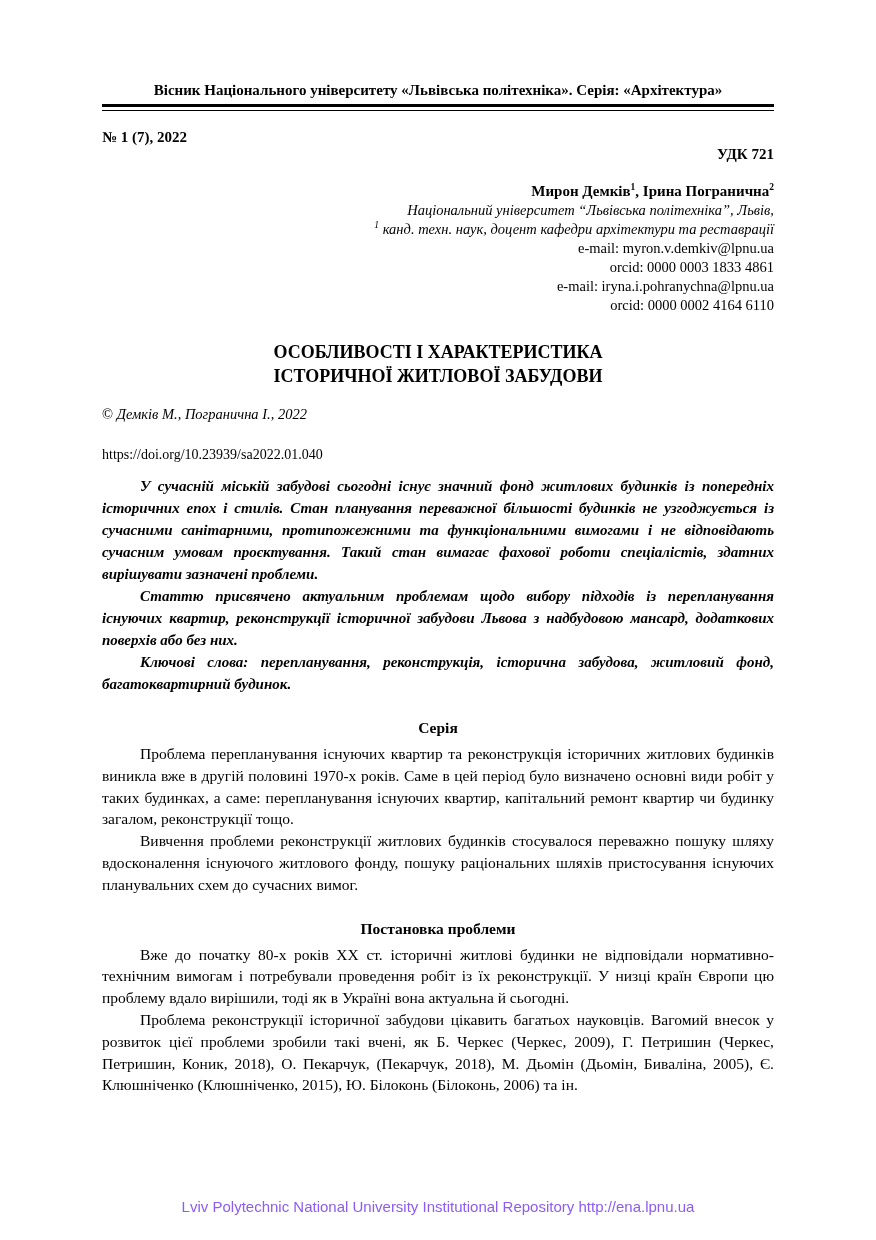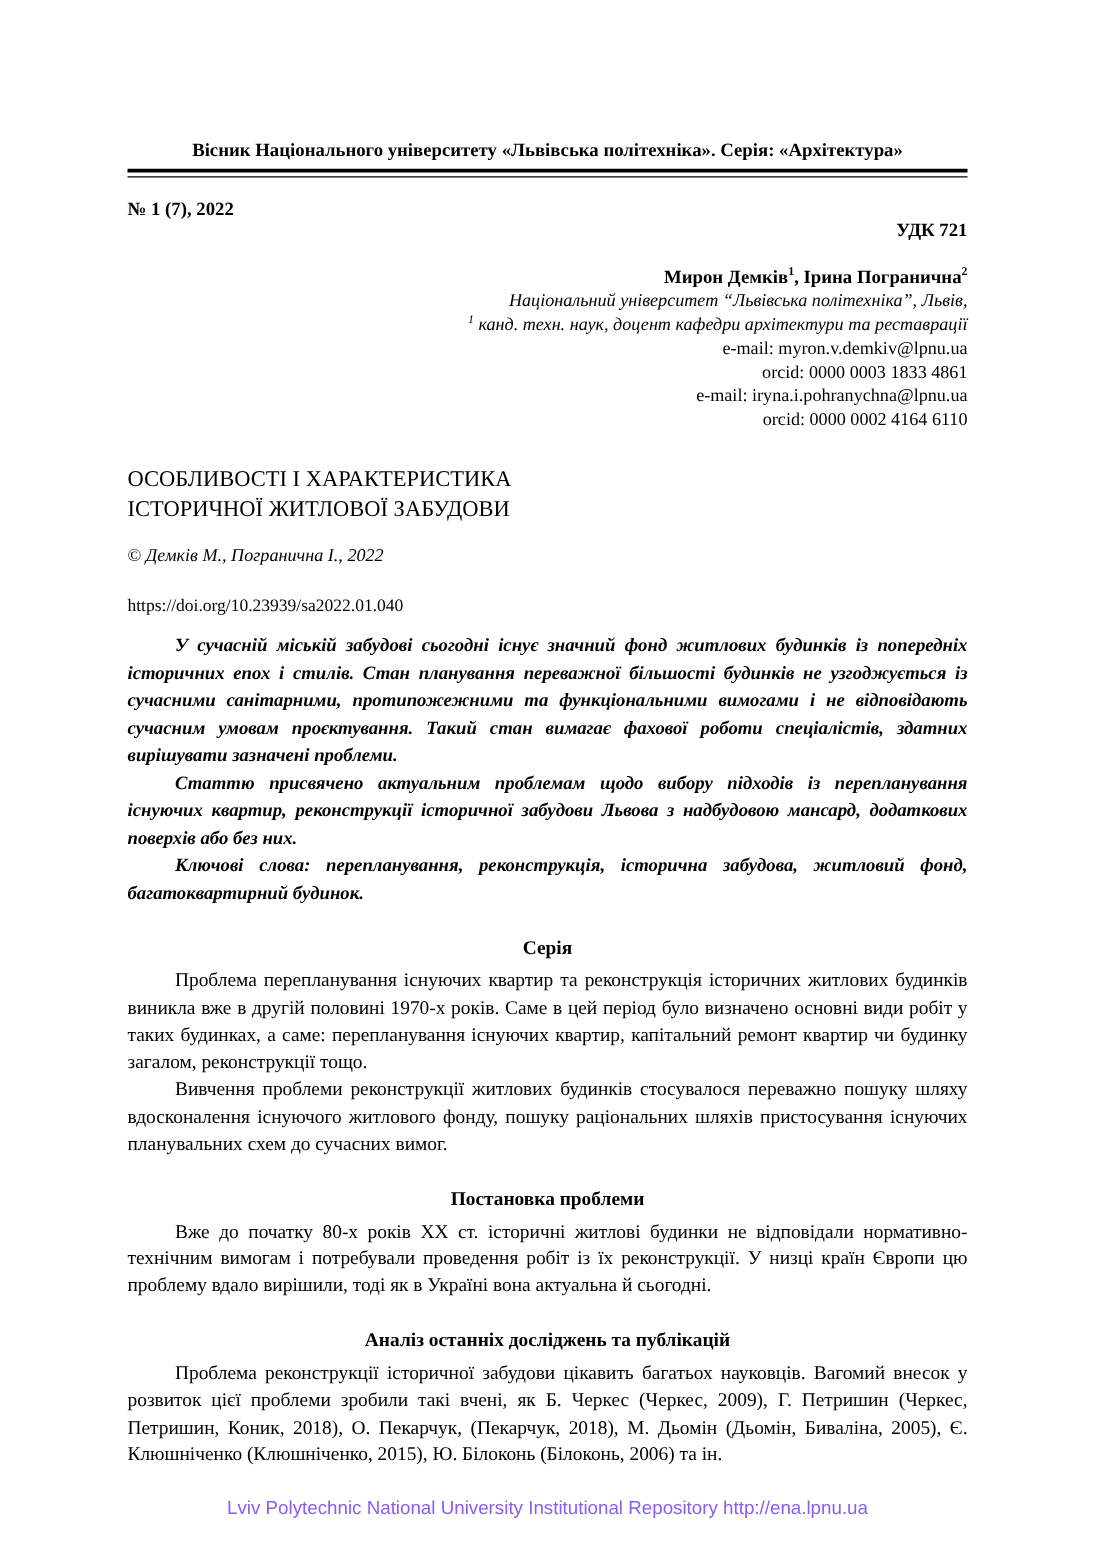--- a/index.html
+++ b/index.html
@@ -12,21 +12,21 @@
     width: 876px;
     height: 1240px;
     background: #ffffff;
     color: #000000;
     font-family: "Liberation Serif", serif;
     overflow: hidden;
   }
   .content {
     width: 672px;
     margin: 0 auto;
-    padding-top: 112px;
+    padding-top: 81px;
   }
   .journal-header {
     text-align: center;
     font-weight: bold;
     font-size: 15px;
     line-height: 18px;
   }
   .double-rule {
     margin-top: 5px;
     height: 3px;
@@ -51,22 +51,22 @@
   }
   .authors .names { font-weight: bold; font-size: 15px; }
   .italic { font-style: italic; }
   sup {
     font-size: 9.5px;
     line-height: 0;
     vertical-align: super;
   }
   .title {
     margin: 25px 0 0 0;
-    text-align: left;
-    font-weight: normal;
+    text-align: center;
+    font-weight: bold;
     font-size: 18px;
     line-height: 24px;
   }
   .copyright {
     margin-top: 18px;
     font-size: 14.5px;
   }
   .copyright .c-text { font-style: italic; }
   .doi {
     margin-top: 24px;
@@ -144,20 +144,19 @@
     </div>
 
     <div class="body-text">
       <h2 class="section-heading">Серія</h2>
       <p>Проблема перепланування існуючих квартир та реконструкція історичних житлових будинків виникла вже в другій половині 1970-х років. Саме в цей період було визначено основні види робіт у таких будинках, а саме: перепланування існуючих квартир, капітальний ремонт квартир чи будинку загалом, реконструкції тощо.</p>
       <p>Вивчення проблеми реконструкції житлових будинків стосувалося переважно пошуку шляху вдосконалення існуючого житлового фонду, пошуку раціональних шляхів пристосування існуючих планувальних схем до сучасних вимог.</p>
 
       <h2 class="section-heading">Постановка проблеми</h2>
       <p>Вже до початку 80-х років ХХ ст. історичні житлові будинки не відповідали нормативно-технічним вимогам і потребували проведення робіт із їх реконструкції. У низці країн Європи цю проблему вдало вирішили, тоді як в Україні вона актуальна й сьогодні.</p>
 
-      <h2 class="section-heading">Аналіз останніх досліджень та публікацій</h2>
       <p>Проблема реконструкції історичної забудови цікавить багатьох науковців. Вагомий внесок у розвиток цієї проблеми зробили такі вчені, як Б. Черкес (Черкес, 2009), Г. Петришин (Черкес, Петришин, Коник, 2018), О. Пекарчук, (Пекарчук, 2018), М. Дьомін (Дьомін, Биваліна, 2005), Є. Клюшніченко (Клюшніченко, 2015), Ю. Білоконь (Білоконь, 2006) та ін.</p>
     </div>
 
   </div>
 
   <div class="footer">Lviv Polytechnic National University Institutional Repository http://ena.lpnu.ua</div>
 </div>
 
 </body></html>

